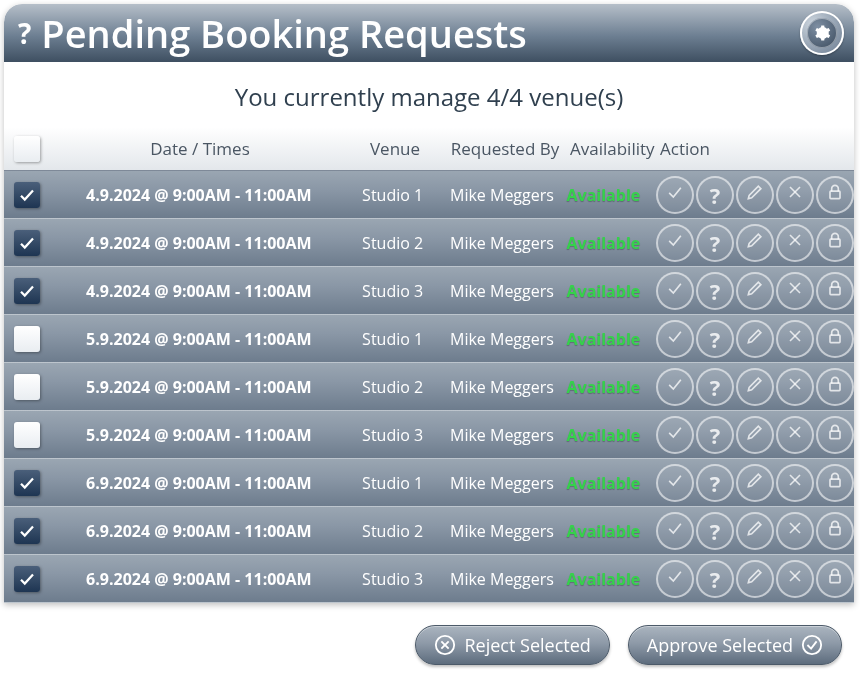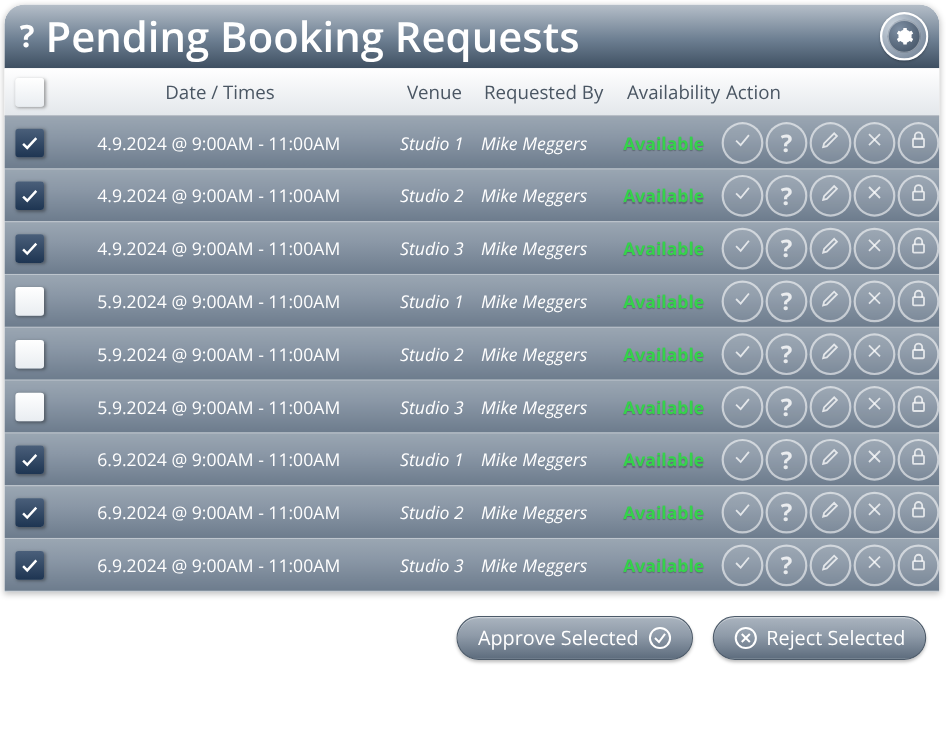--- a/index.html
+++ b/index.html
@@ -63,35 +63,35 @@
     align-items: center;
     height: 44px;
     background: linear-gradient(to bottom, #ffffff, #e3e7eb);
     border-bottom: 1px solid #7e8998;
     font-size: 17px;
     color: #4a5663;
   }
   .col-chk { width: 46px; display:flex; align-items:center; justify-content:flex-start; padding-left:10px;}
   .col-date { width: 300px; text-align:center;}
   .col-venue { width: 90px; text-align:center;}
-  .col-req { width: 130px; }
+  .col-req { width: 130px; text-align:center;}
   .col-avail { width: 90px; text-align:left;}
   .col-act { flex:1; text-align:left;}
   .tbody { }
   .trow {
     display:flex;
     align-items:center;
     height: 48px;
     background: linear-gradient(to bottom, #9aa6b2 0%, #8a97a6 40%, #6d7c8d 100%);
     border-bottom: 1px solid rgba(255,255,255,0.35);
     color: #fff;
     font-size: 16px;
   }
-  .trow .col-date { color:#fff; font-weight:400;}
-  .trow .col-venue,.trow .col-req { color:#fff;font-style:italic;}
+  .trow .col-date { color:#fff; font-weight:700;}
+  .trow .col-venue,.trow .col-req { color:#fff;}
   .avail { color:#35d24b; font-weight:700; text-shadow:0 1px 1px rgba(0,0,0,0.25);}
   .chk {
     width:26px;height:26px;border-radius:3px;
     background: linear-gradient(to bottom,#fff,#e9edf1);
     box-shadow: 1px 1px 3px rgba(0,0,0,0.35);
     display:flex;align-items:center;justify-content:center;
     cursor:pointer;
   }
   .chk.checked {
     background: linear-gradient(to bottom,#4a5f7a,#1e3552);
@@ -137,20 +137,21 @@
     <span class="title">Pending Booking Requests</span>
     <div class="gear-wrap">
       <div class="gear-inner">
         <svg viewBox="0 0 24 24">
             <path d="M12 8a4 4 0 100 8 4 4 0 000-8zm9 4a7.9 7.9 0 00-.2-1.8l2.1-1.6-2-3.4-2.5 1a8 8 0 00-3.1-1.8L15 2h-4l-.3 2.4a8 8 0 00-3.1 1.8l-2.5-1-2 3.4 2.1 1.6A7.9 7.9 0 005 12c0 .6.1 1.2.2 1.8l-2.1 1.6 2 3.4 2.5-1a8 8 0 003.1 1.8L11 22h4l.3-2.4a8 8 0 003.1-1.8l2.5 1 2-3.4-2.1-1.6c.1-.6.2-1.2.2-1.8z"></path>
           </svg>
       </div>
     </div>
   </div>
 
+  <div class="subhead">You currently manage 4/4 venue(s)</div>
 
   <div class="thead">
     <div class="col-chk">
       <div class="chk">
         
       </div>
     </div>
     <div class="col-date">Date / Times</div>
     <div class="col-venue">Venue</div>
     <div class="col-req">Requested By</div>
@@ -505,28 +506,28 @@
                 <path d="M8 11V8a4 4 0 018 0v3"></path>
               </svg></span>
           </div>
         </div>
       </div>
     </div>
 
 </div>
 
 <div class="footer">
-  <div class="pill">
-    <span>Approve Selected</span>
-    <svg viewBox="0 0 24 24">
-        <circle cx="12" cy="12" r="10"></circle>
-        <polyline points="7 12 11 16 17 8"></polyline>
-      </svg>
-  </div>
   <div class="pill">
     <svg viewBox="0 0 24 24">
         <circle cx="12" cy="12" r="10"></circle>
         <line x1="8" y1="8" x2="16" y2="16"></line>
         <line x1="16" y1="8" x2="8" y2="16"></line>
       </svg>
     <span>Reject Selected</span>
   </div>
+  <div class="pill">
+    <span>Approve Selected</span>
+    <svg viewBox="0 0 24 24">
+        <circle cx="12" cy="12" r="10"></circle>
+        <polyline points="7 12 11 16 17 8"></polyline>
+      </svg>
+  </div>
 </div>
 
 </body></html>

